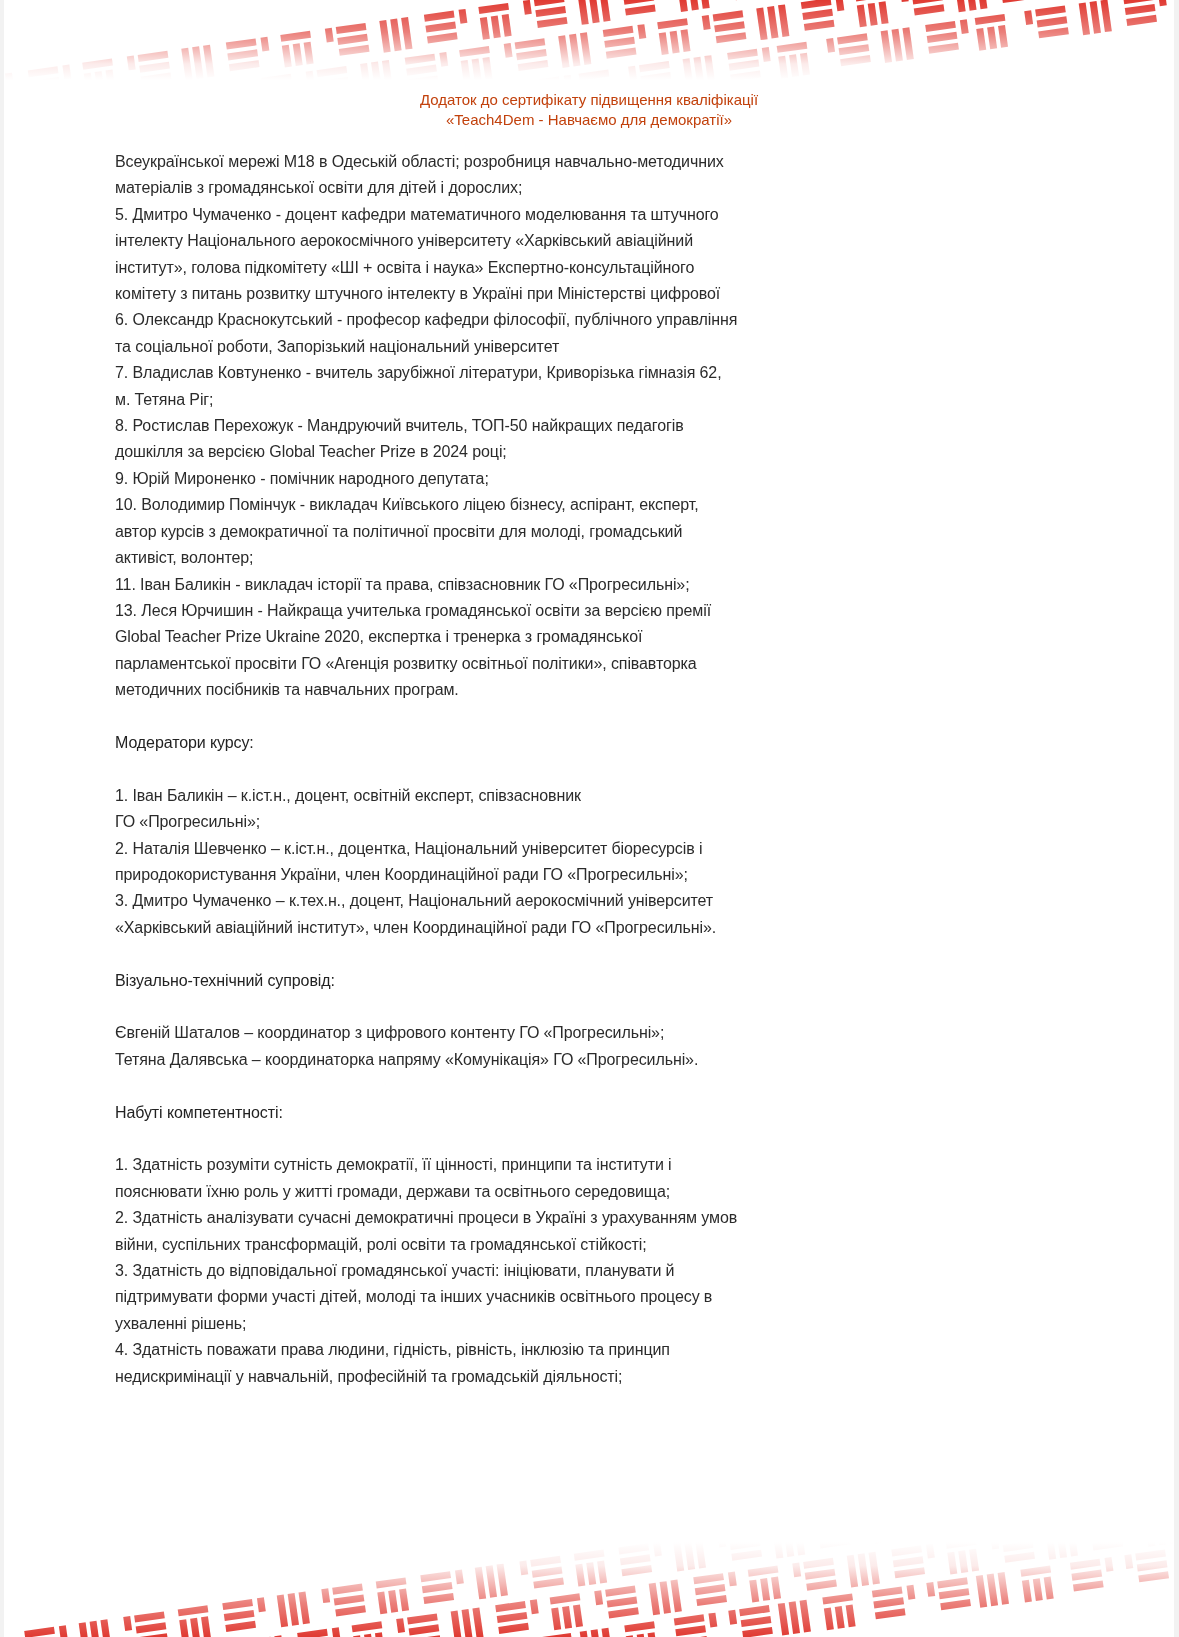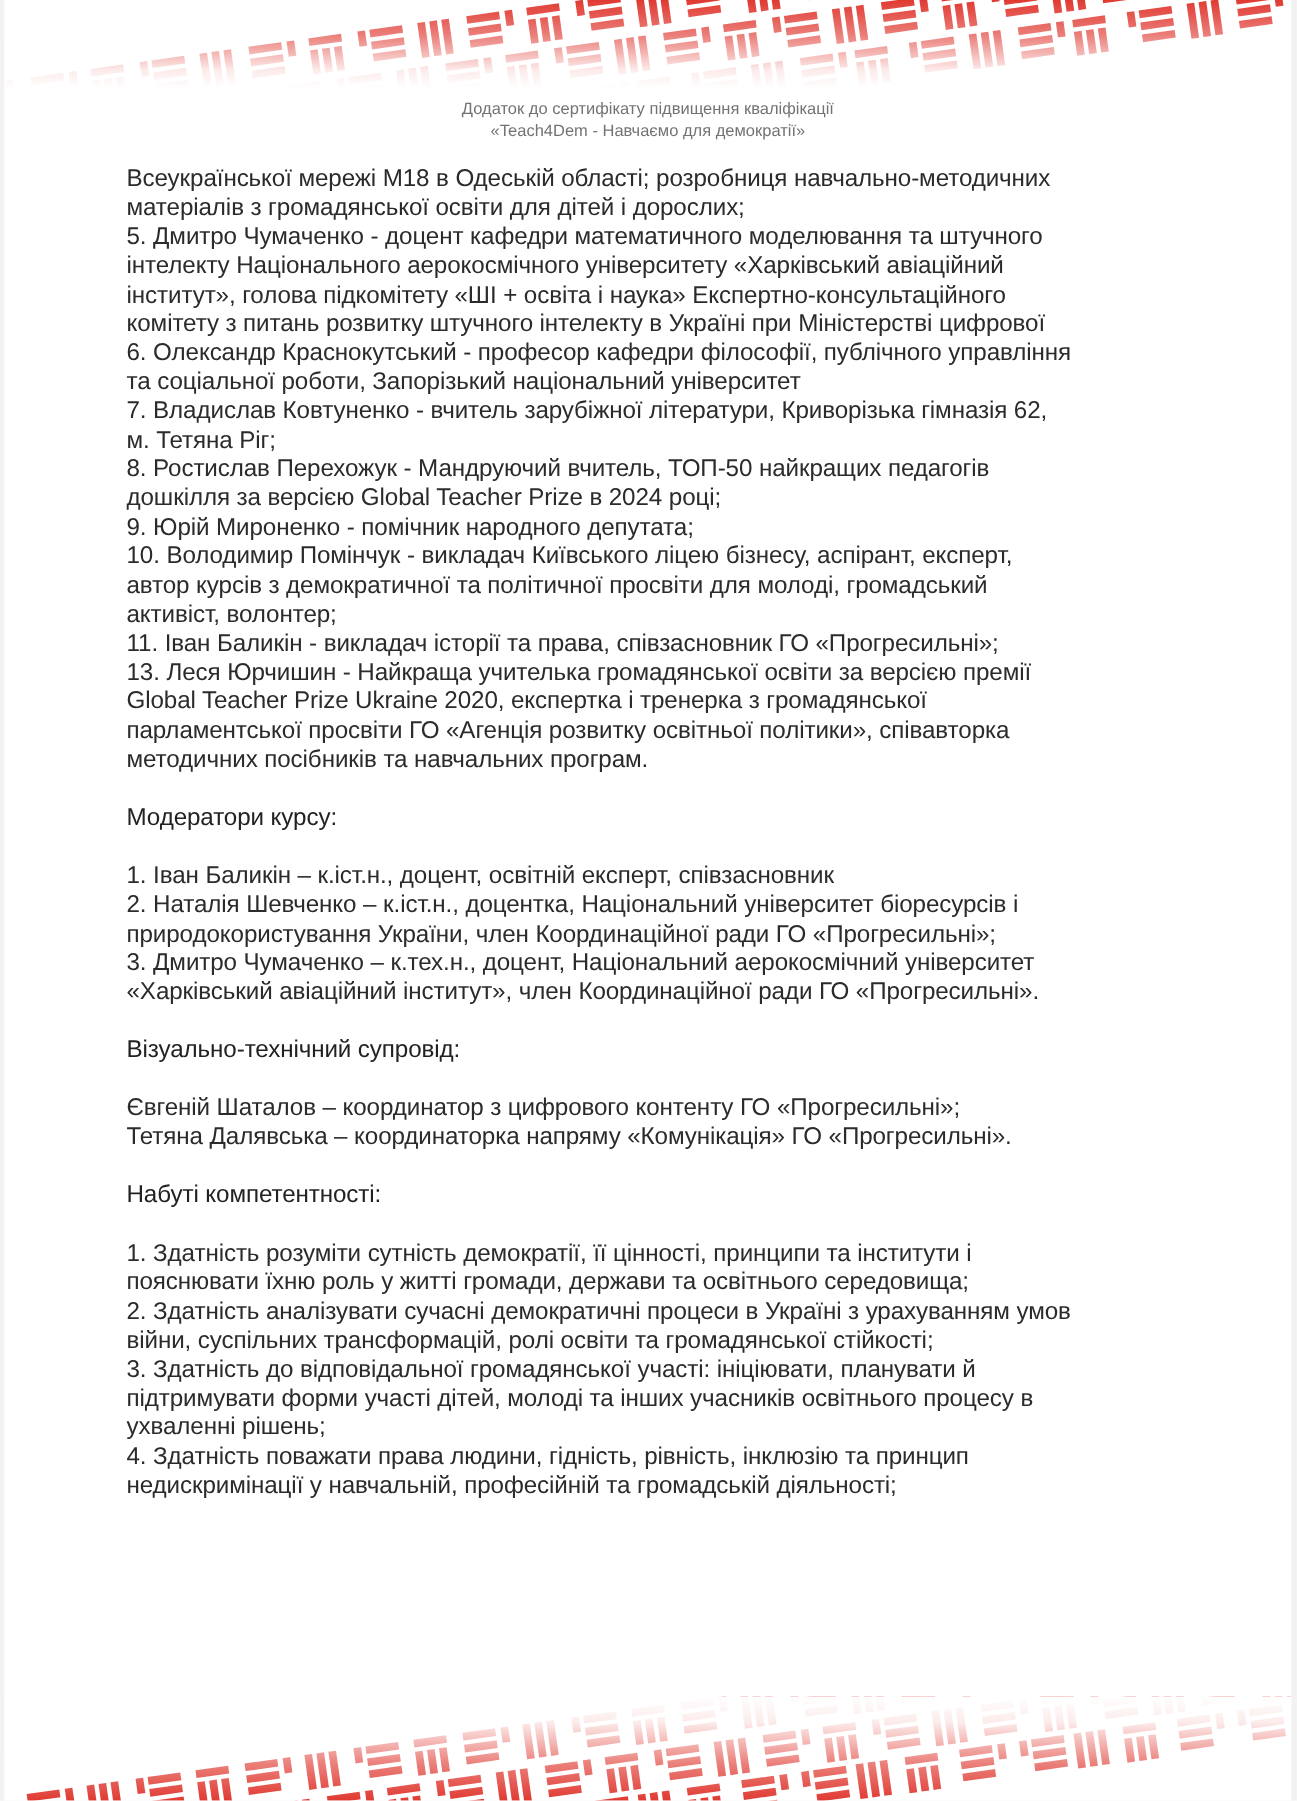--- a/index.html
+++ b/index.html
@@ -40,28 +40,28 @@
     pointer-events: none;
   }
   .header {
     position: absolute;
     top: 90px;
     left: 0;
     width: 1170px;
     text-align: center;
     font-size: 15px;
     line-height: 20px;
-    color: #737373;
+    color: #c2410c;
   }
   .content {
     position: absolute;
     top: 149px;
     left: 111px;
     width: 940px;
-    font-size: 22px;
+    font-size: 16px;
     line-height: 26.4px;
     color: #2b2b2b;
     letter-spacing: -0.1px;
   }
   .line { display: block; white-space: nowrap; }
   .blank { display: block; height: 26.4px; }
   .section-title { display: block; font-weight: normal; white-space: nowrap; color: #222; }
 </style>
 </head>
 <body>
@@ -227,20 +227,21 @@
       </div>
     </div>
 
     <span class="blank"></span>
 
     <div>
       <span class="section-title">Модератори курсу:</span>
       <span class="blank"></span>
       <div>
         <span class="line">1. Іван Баликін – к.іст.н., доцент, освітній експерт, співзасновник</span>
+        <span class="line">ГО «Прогресильні»;</span>
       </div>
       <div>
         <span class="line">2. Наталія Шевченко – к.іст.н., доцентка, Національний університет біоресурсів і</span>
         <span class="line">природокористування України, член Координаційної ради ГО «Прогресильні»;</span>
       </div>
       <div>
         <span class="line">3. Дмитро Чумаченко – к.тех.н., доцент, Національний аерокосмічний університет</span>
         <span class="line">«Харківський авіаційний інститут», член Координаційної ради  ГО «Прогресильні».</span>
       </div>
     </div>

